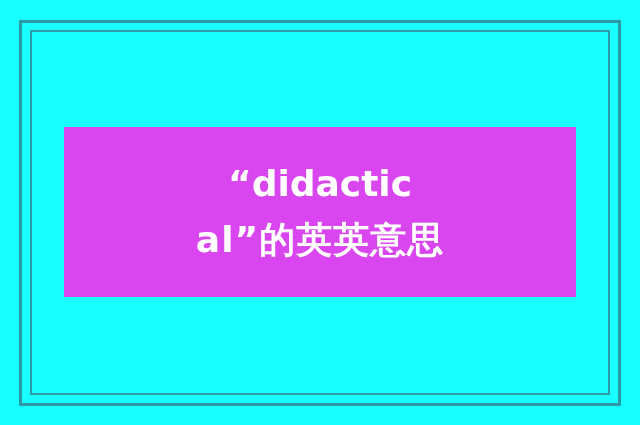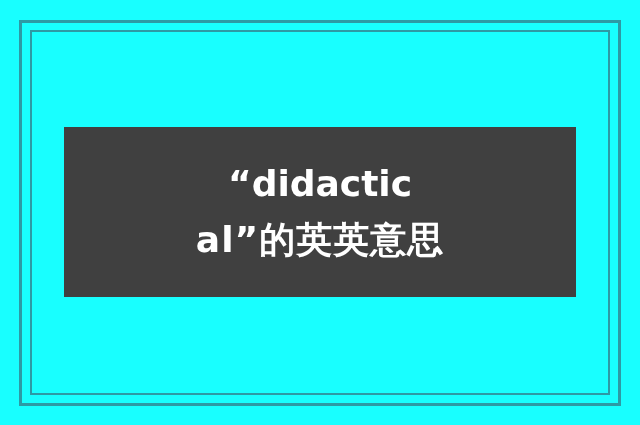--- a/index.html
+++ b/index.html
@@ -46,21 +46,21 @@
     pointer-events: none;
   }
 
   
   .title-panel {
     position: absolute;
     left: 64px;
     top: 127px;
     width: 512px;
     height: 170px;
-    background: #404040;
+    background: #d946ef;
     display: flex;
     flex-direction: column;
     align-items: center;
     justify-content: center;
     box-sizing: border-box;
   }
 
   .title-line {
     color: #ffffff;
     font-family: "DejaVu Sans", "Liberation Sans", sans-serif;

